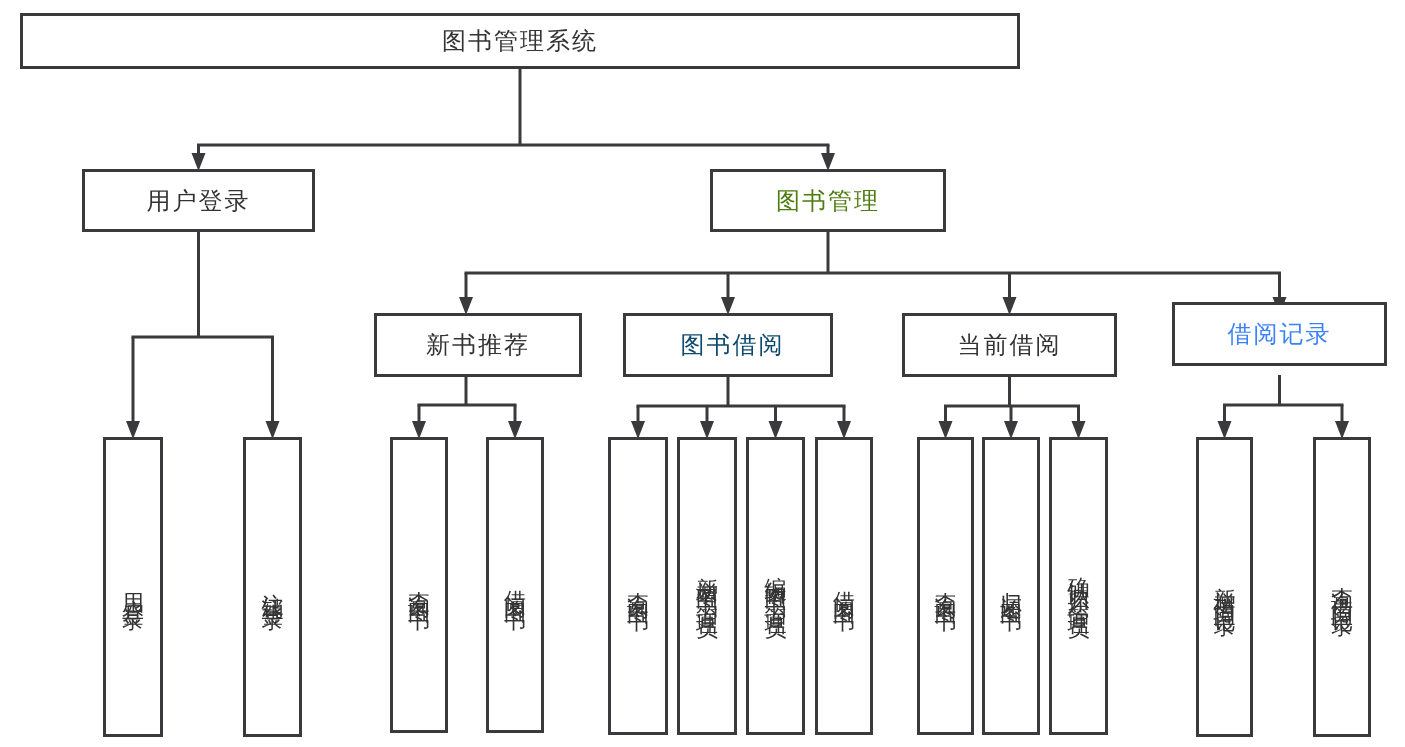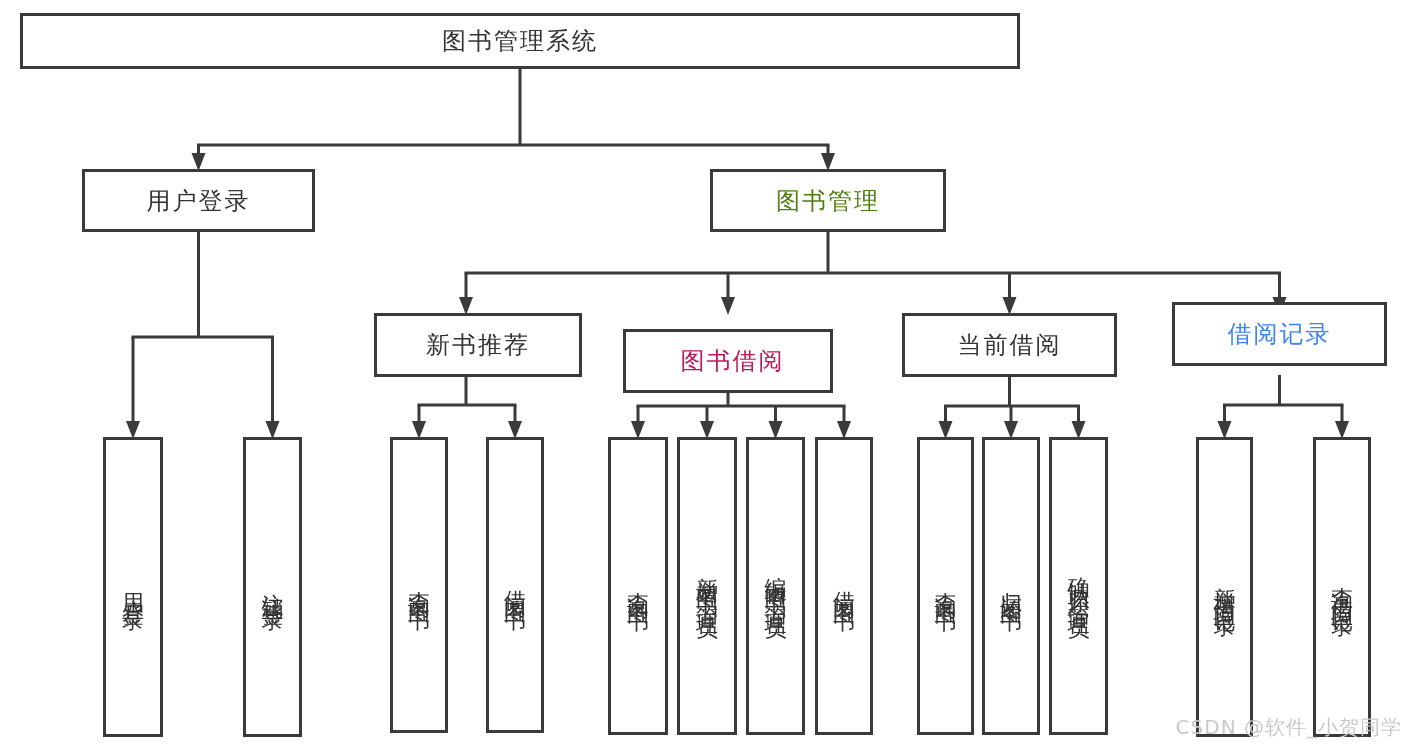--- a/index.html
+++ b/index.html
@@ -125,21 +125,21 @@
       </div>
       <div class="node h" style="left: 82px; top: 169px; width: 233px; height: 63px; border-color: rgb(58, 58, 60); color: rgb(51, 51, 51);">
         <span>用户登录</span>
       </div>
       <div class="node h" style="left: 710px; top: 169px; width: 236px; height: 63px; border-color: rgb(58, 58, 60); color: #4d7c0f;">
         <span>图书管理</span>
       </div>
       <div class="node h" style="left: 374px; top: 313px; width: 208px; height: 64px; border-color: rgb(58, 58, 60); color: rgb(51, 51, 51);">
         <span>新书推荐</span>
       </div>
-      <div class="node h" style="left: 623px; top: 329px; width: 210px; height: 64px; border-color: rgb(58, 58, 60); color: #be185d; padding-left: 9px;">
+      <div class="node h" style="left: 623px; top: 313px; width: 210px; height: 64px; border-color: rgb(58, 58, 60); color: #0c4a6e; padding-left: 9px;">
         <span>图书借阅</span>
       </div>
       <div class="node h" style="left: 902px; top: 313px; width: 215px; height: 64px; border-color: rgb(58, 58, 60); color: rgb(51, 51, 51);">
         <span>当前借阅</span>
       </div>
       <div class="node h" style="left: 1172px; top: 302px; width: 215px; height: 64px; border-color: rgb(58, 58, 60); color: #3b82f6;">
         <span>借阅记录</span>
       </div>
       <div class="node v" style="left: 103px; top: 437px; width: 60px; height: 300px; border-color: rgb(58, 58, 60); color: rgb(51, 51, 51);">
         <span>用户登录</span>
@@ -174,14 +174,13 @@
       <div class="node v" style="left: 1049px; top: 437px; width: 59px; height: 298px; border-color: rgb(58, 58, 60); color: rgb(51, 51, 51);">
         <span>确认归还（管理员）</span>
       </div>
       <div class="node v" style="left: 1196px; top: 437px; width: 57px; height: 300px; border-color: rgb(58, 58, 60); color: rgb(51, 51, 51);">
         <span>新增借阅记录</span>
       </div>
       <div class="node v" style="left: 1313px; top: 437px; width: 58px; height: 300px; border-color: rgb(58, 58, 60); color: rgb(51, 51, 51);">
         <span>查询借阅记录</span>
       </div>
     </div>
-  <div class="watermark" style="color: rgb(201, 201, 201);">CSDN @软件_小贺同学</div>
 </div>
 
 </body></html>

